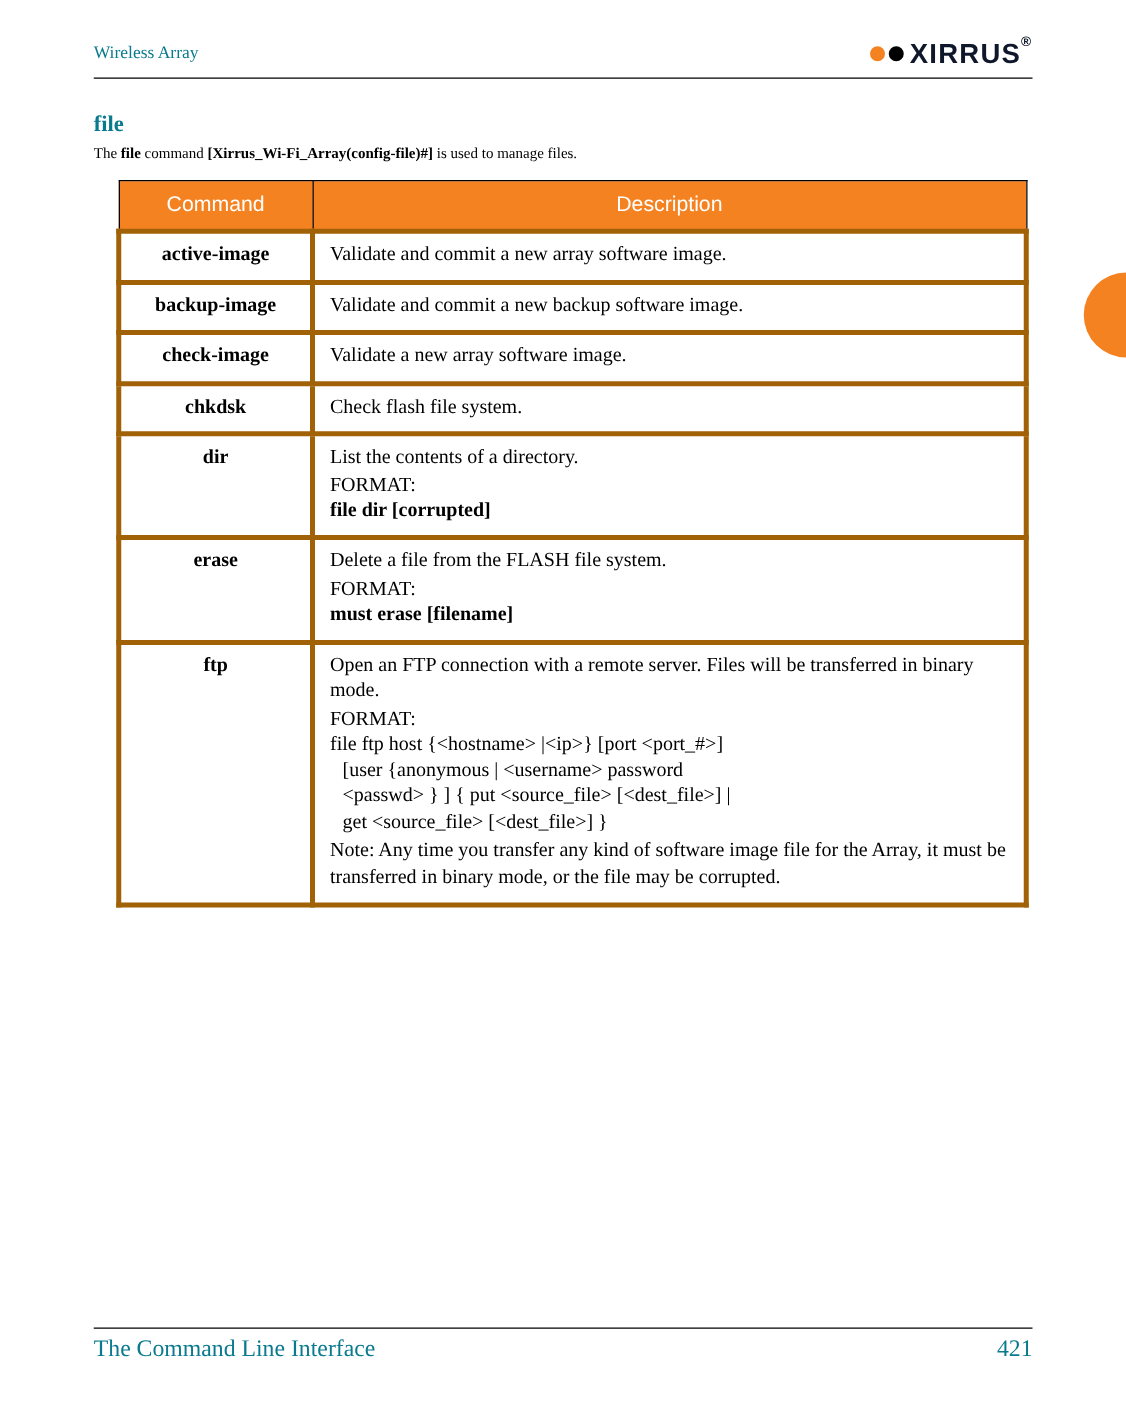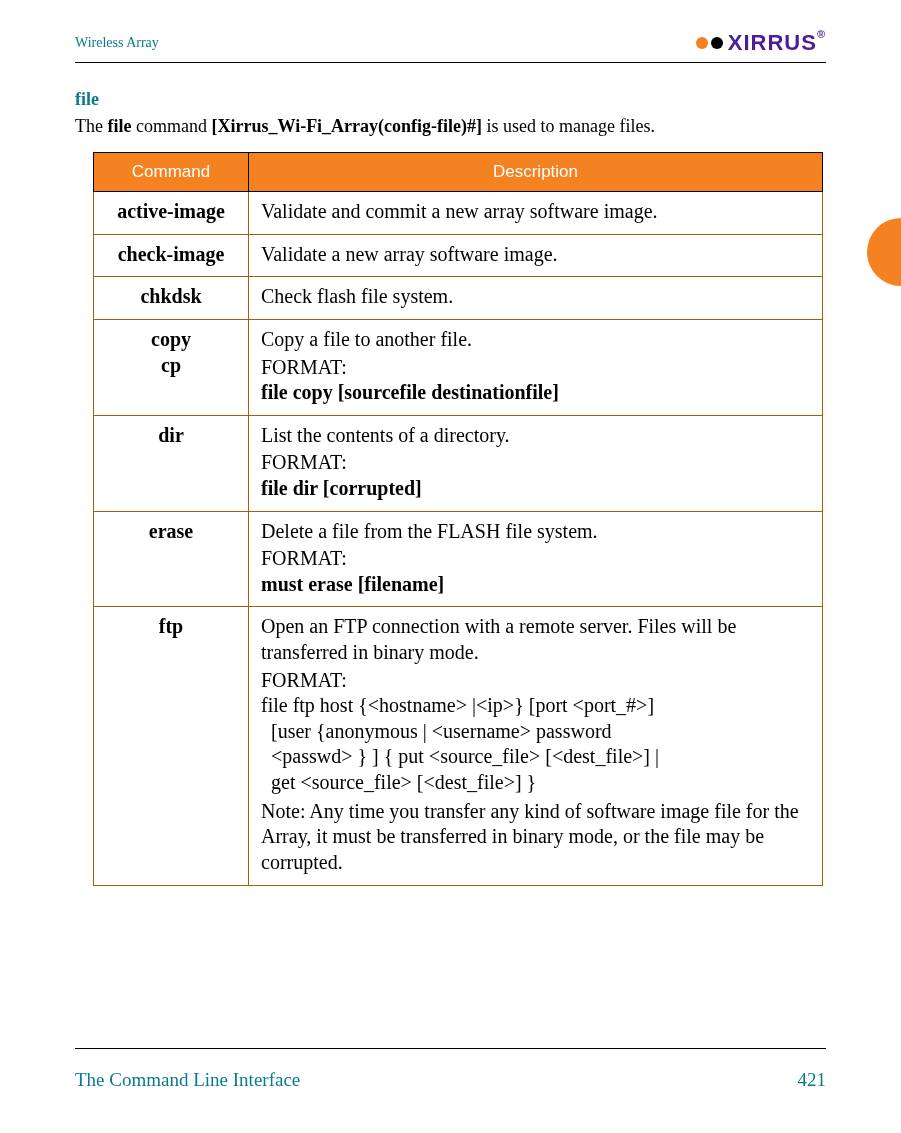--- a/index.html
+++ b/index.html
@@ -39,37 +39,37 @@
       border-radius: 50%;
       display: inline-block;
     }
     .logo-dot.orange { background: #f58220; }
     .logo-dot.black { background: #000; }
     .logo-text {
       font-family: Arial, sans-serif;
       font-weight: 900;
       font-size: 22px;
       letter-spacing: 1px;
-      color: #4c1d95;
+      color: #0f172a;
       margin-left: 2px;
     }
     .logo-r {
       font-size: 11px;
       vertical-align: top;
       position: relative;
       top: -2px;
     }
     .section-heading {
       color: #0a7a8e;
       font-weight: bold;
       font-size: 18px;
       margin-bottom: 4px;
     }
     .intro {
-      font-size: 18px;
+      font-size: 12px;
       margin-bottom: 14px;
       line-height: 1.35;
     }
     .side-tab {
       position: absolute;
       right: 0;
       top: 218px;
       width: 34px;
       height: 68px;
       background: #f58220;
@@ -86,42 +86,42 @@
       color: #fff;
       font-family: Arial, Helvetica, sans-serif;
       font-weight: normal;
       font-size: 17px;
       padding: 9px 10px;
       border: 1px solid #000;
       text-align: center;
     }
     table.cmd th:first-child { width: 155px; }
     table.cmd td {
-      border: 1px solid #a16207;
+      border: 4px solid #a16207;
       padding: 7px 12px 9px 12px;
-      font-size: 20px;
+      font-size: 16px;
       vertical-align: top;
       line-height: 1.28;
     }
     table.cmd td.cmd-name {
       text-align: center;
       font-weight: bold;
     }
     .desc-line { margin-bottom: 1px; }
     .fmt-label { margin-top: 2px; }
     .syntax { font-weight: bold; }
     .note-lbl { font-weight: normal; }
     .must { font-weight: normal; text-align: right; }
     .footer {
       position: absolute;
       left: 75px;
       right: 75px;
       bottom: 42px;
       border-top: 1.5px solid #000;
-      padding-top: 20px;
+      padding-top: 6px;
       display: flex;
       justify-content: space-between;
       color: #0a7a8e;
       font-size: 19px;
     }
     .ftp-syntax { font-weight: normal; padding-left: 0; }
     .ftp-syntax .indent { padding-left: 10px; display: block; }
   </style>
 </head>
 <body>
@@ -148,37 +148,30 @@
         <th>Command</th>
         <th>Description</th>
       </tr>
     </thead>
     <tbody>
       <tr>
         <td class="cmd-name">active-image</td>
         <td>Validate and commit a new array software image.</td>
       </tr>
       <tr>
+        <td class="cmd-name">backup-image</td>
+        <td>Validate and commit a new backup software image.</td>
+      </tr>
+      <tr>
         <td class="cmd-name">check-image</td>
         <td>Validate a new array software image.</td>
       </tr>
       <tr>
         <td class="cmd-name">chkdsk</td>
         <td> Check flash file system.</td>
-      </tr>
-      <tr>
-        <td class="cmd-name">
-          <div>copy</div>
-          <div>cp</div>
-        </td>
-        <td>
-          <div class="desc-line">Copy a file to another file.</div>
-          <div class="fmt-label">FORMAT:</div>
-          <div class="syntax">file copy [sourcefile destinationfile]</div>
-        </td>
       </tr>
       <tr>
         <td class="cmd-name">dir</td>
         <td>
           <div class="desc-line">List the contents of a directory.</div>
           <div class="fmt-label">FORMAT:</div>
           <div class="syntax">file dir [corrupted]</div>
         </td>
       </tr>
       <tr>

